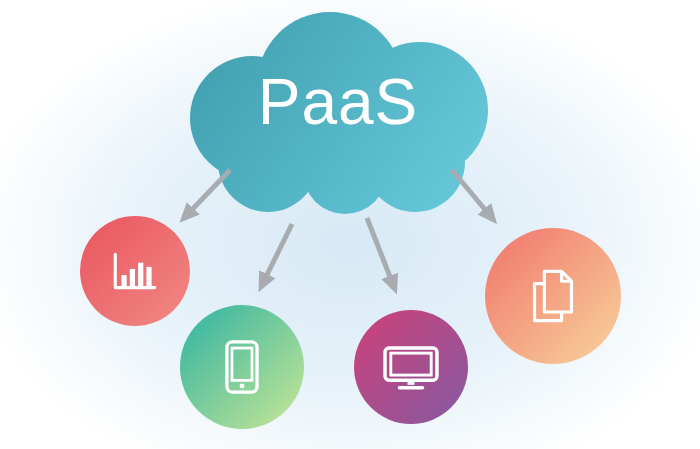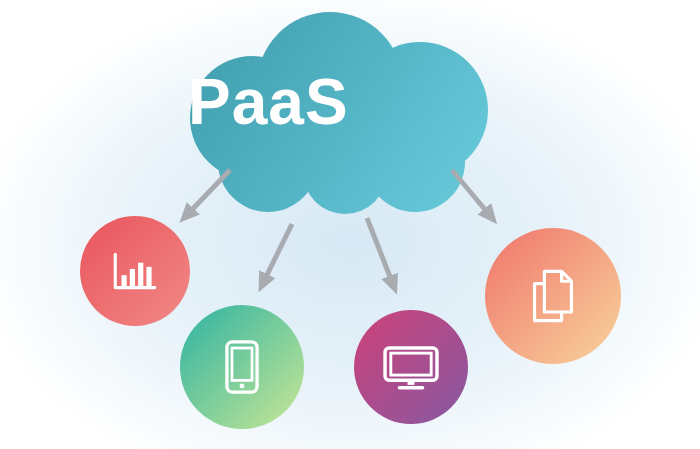--- a/index.html
+++ b/index.html
@@ -13,23 +13,23 @@
     background: radial-gradient(380px 260px at 50% 54%, #d7e9f5 0%, #e7f2f9 55%, #ffffff 100%);
   }
 
   .layer { position: absolute; left: 0; top: 0; }
 
   .paas-label {
     position: absolute;
     left: 188px;
     top: 70px;
     width: 300px;
-    text-align: left;
+    text-align: center;
     font-size: 64px;
-    font-weight: 700;
+    font-weight: 400;
     line-height: 1;
     letter-spacing: 1px;
     color: #ffffff;
     user-select: none;
   }
 
   .node {
     position: absolute;
     border-radius: 50%;
     display: flex;

